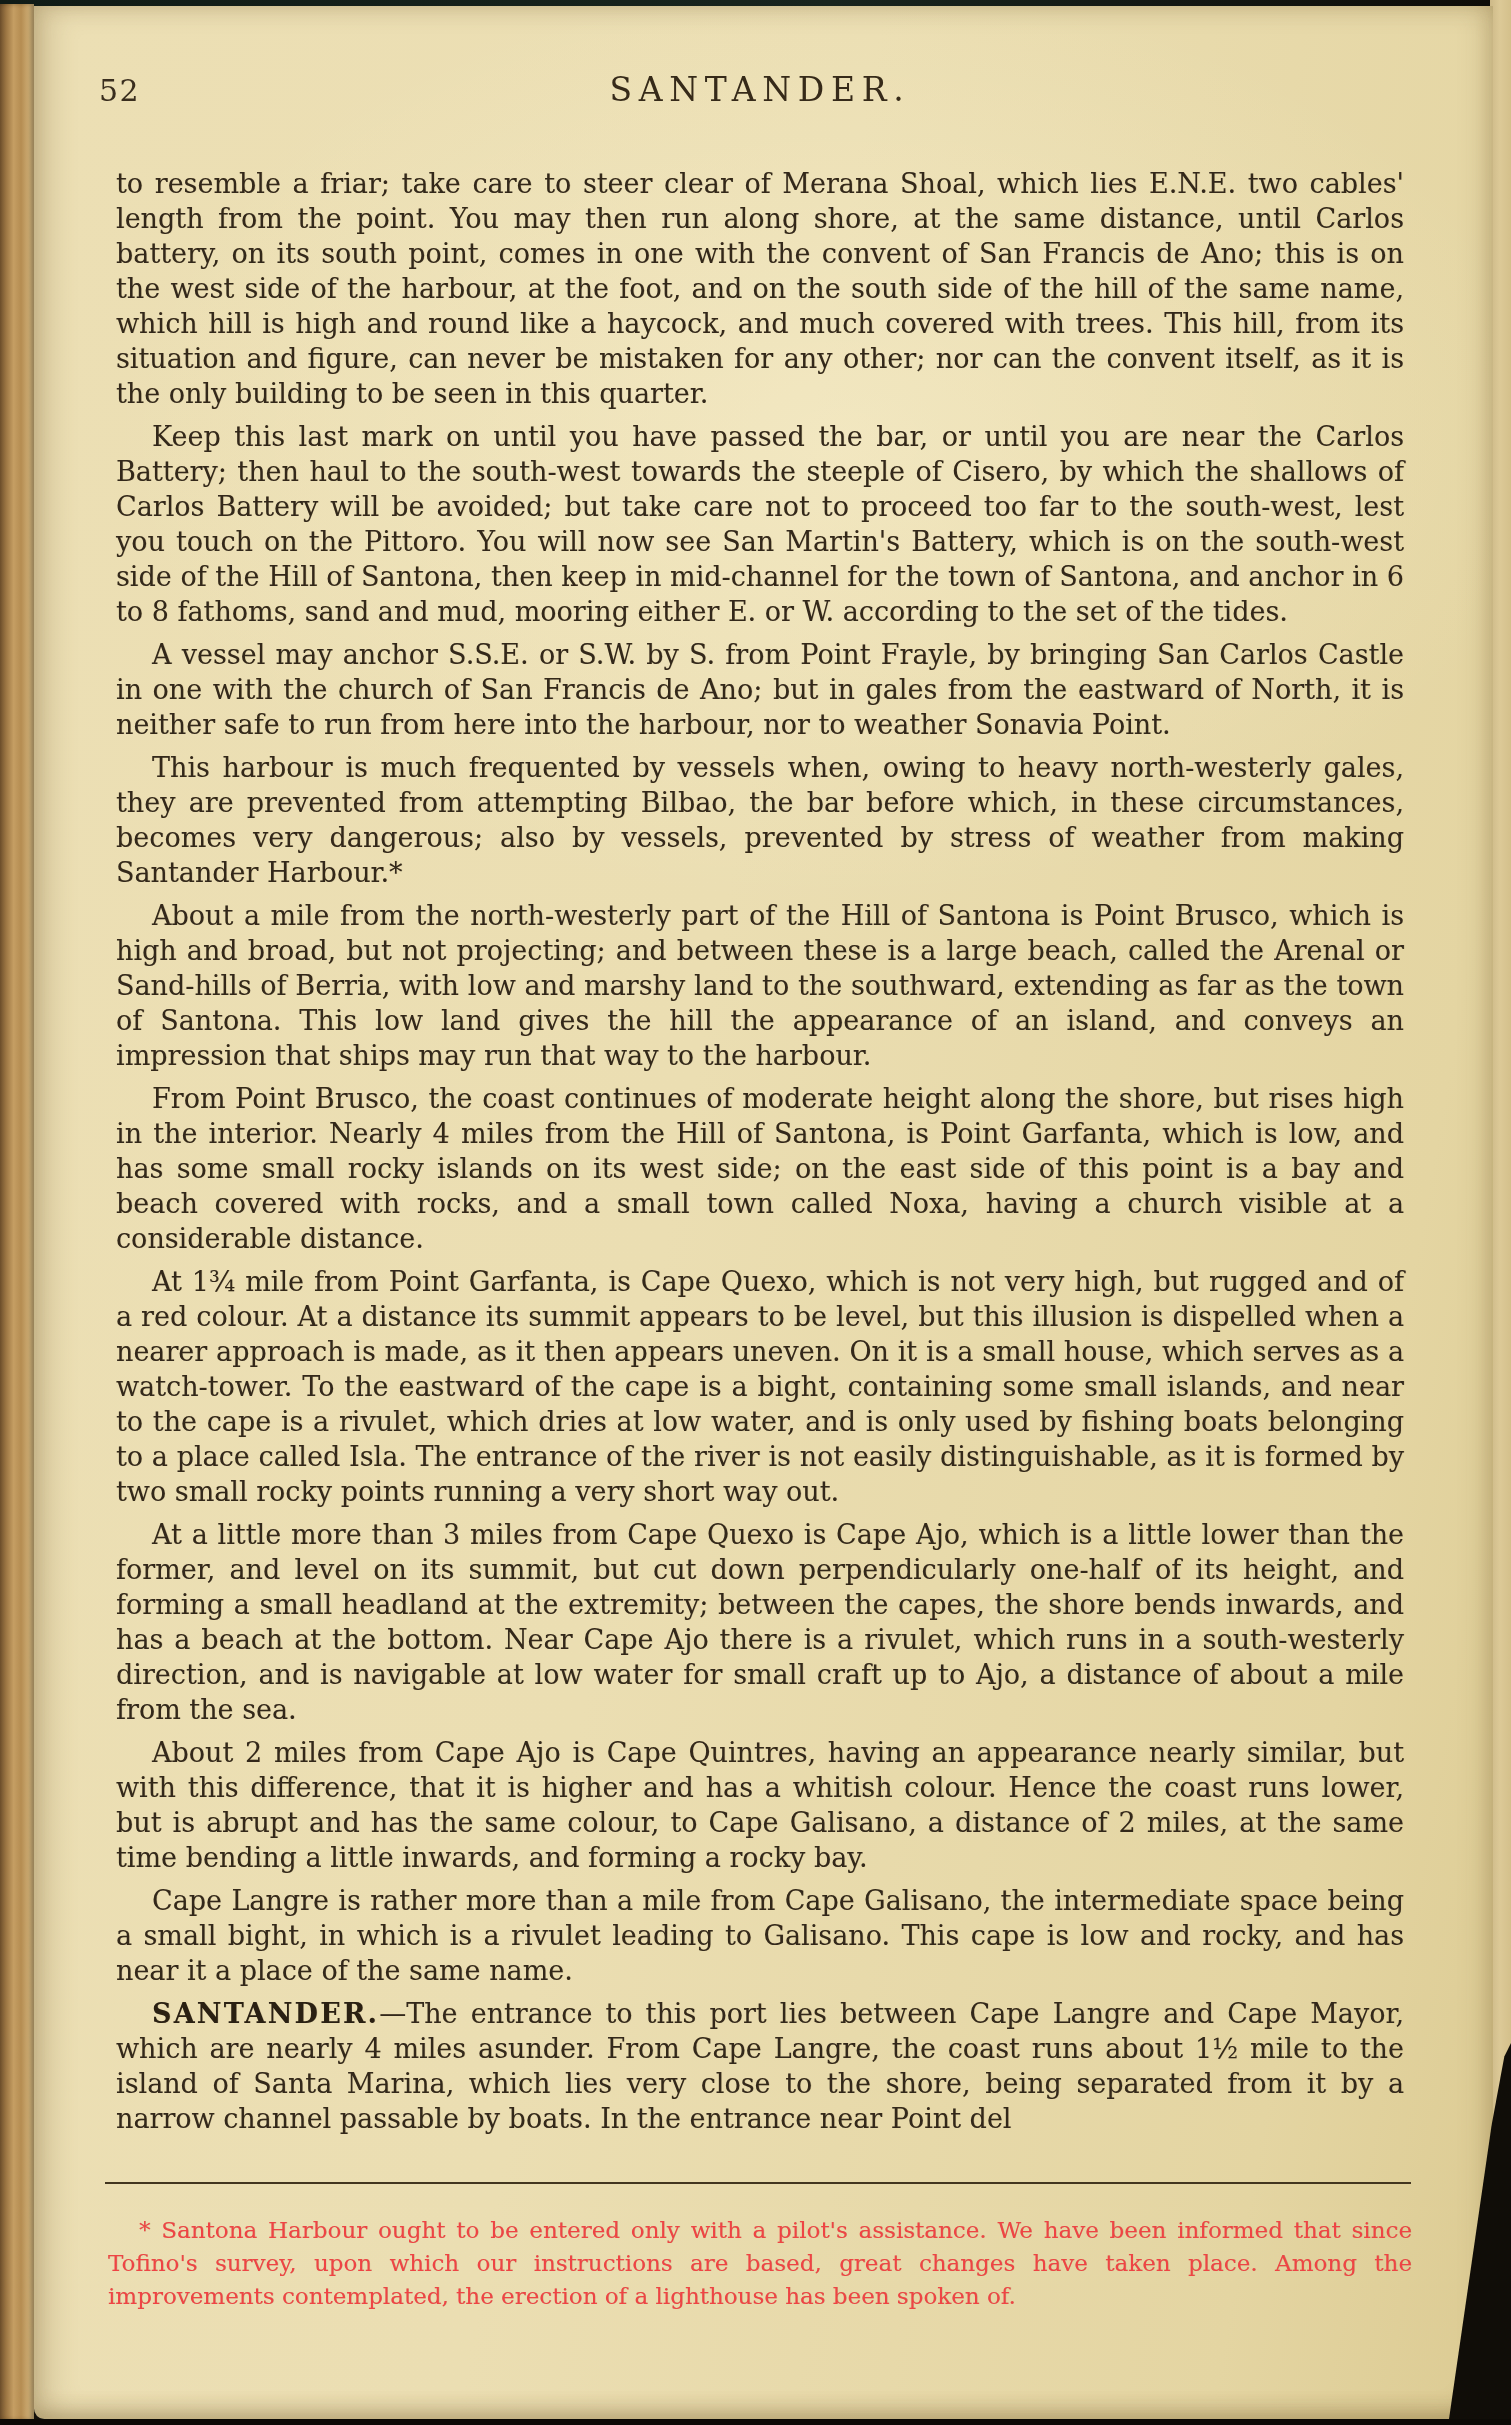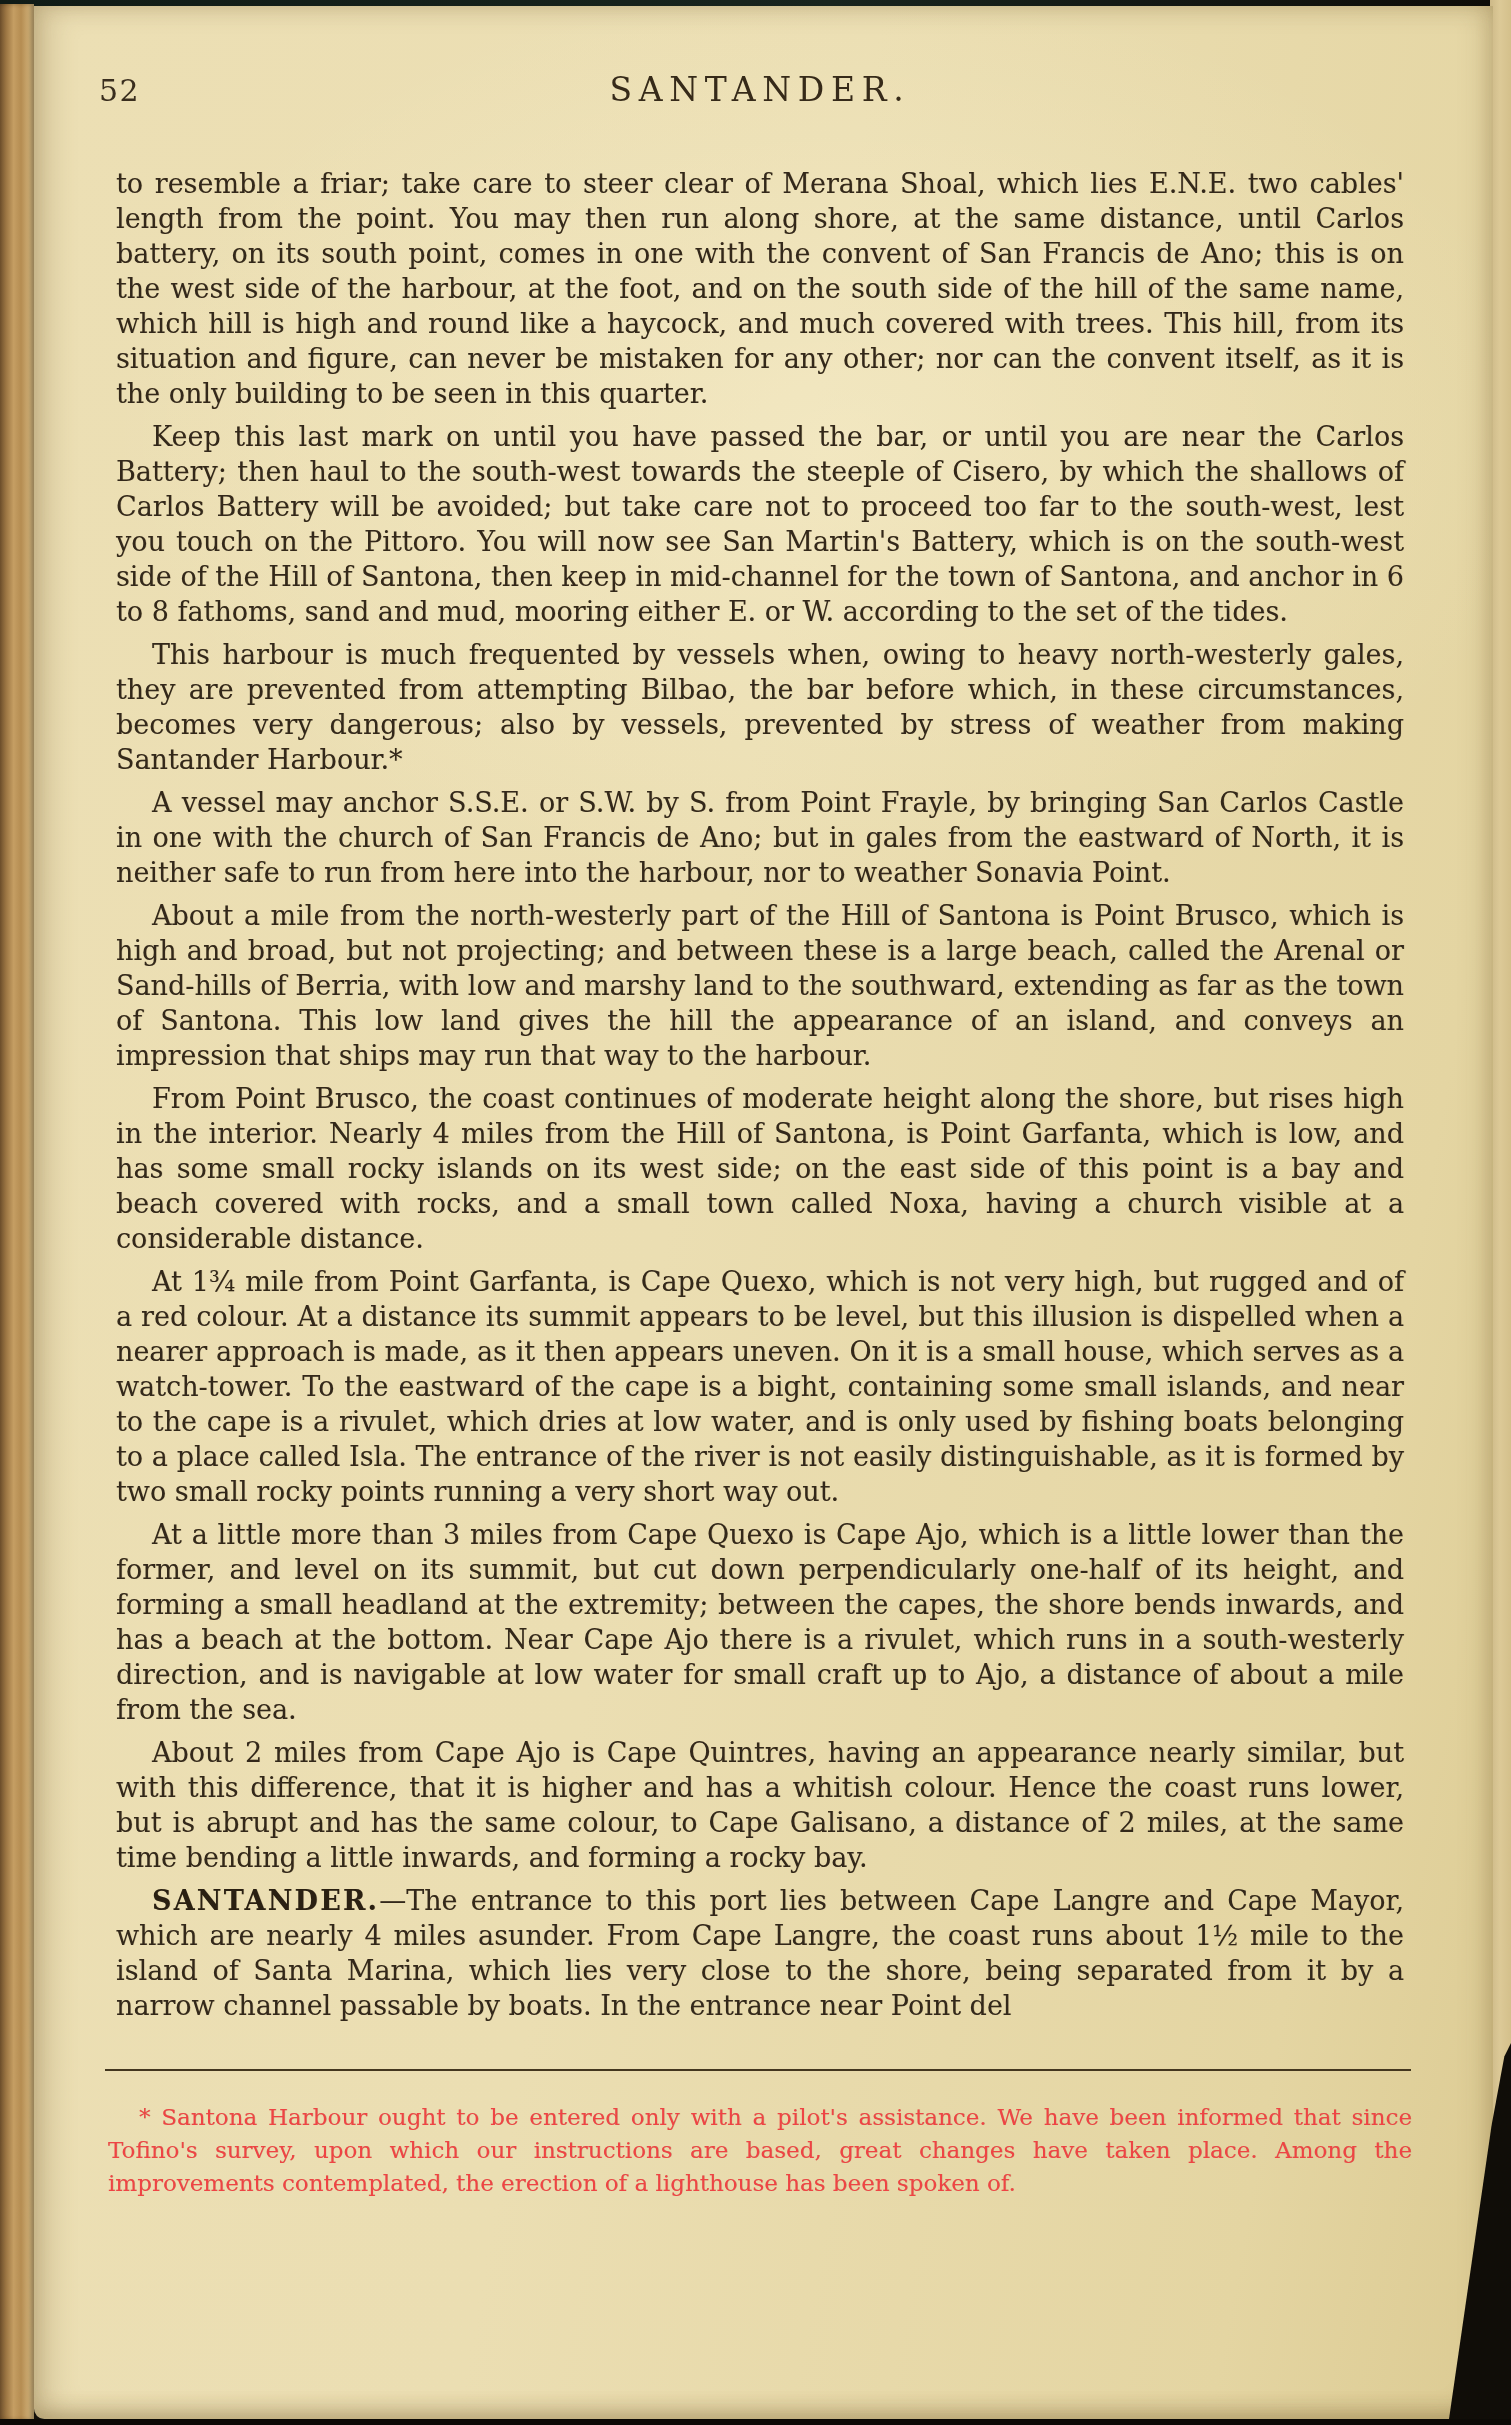--- a/index.html
+++ b/index.html
@@ -87,26 +87,27 @@
 
 <div class="content">
   <div class="running-head">
     <span class="page-number">52</span>
     <div class="running-title">SANTANDER.</div>
   </div>
 
   <div class="body-block">
       <p class="para">to resemble a friar; take care to steer clear of Merana Shoal, which lies E.N.E. two cables' length from the point.  You may then run along shore, at the same distance, until Carlos battery, on its south point, comes in one with the convent of San Francis de Ano; this is on the west side of the harbour, at the foot, and on the south side of the hill of the same name, which hill is high and round like a haycock, and much covered with trees.  This hill, from its situation and figure, can never be mistaken for any other; nor can the convent itself, as it is the only building to be seen in this quarter.</p>
       <p class="para indent">Keep this last mark on until you have passed the bar, or until you are near the Carlos Battery; then haul to the south-west towards the steeple of Cisero, by which the shallows of Carlos Battery will be avoided; but take care not to proceed too far to the south-west, lest you touch on the Pittoro.  You will now see San Martin's Battery, which is on the south-west side of the Hill of Santona, then keep in mid-channel for the town of Santona, and anchor in 6 to 8 fathoms, sand and mud, mooring either E. or W. according to the set of the tides.</p>
+      <p class="para indent">A vessel may anchor S.S.E. or S.W. by S. from Point Frayle, by bringing San Carlos Castle in one with the church of San Francis de Ano; but in gales from the eastward of North, it is neither safe to run from here into the harbour, nor to weather Sonavia Point.</p>
       <p class="para indent">This harbour is much frequented by vessels when, owing to heavy north-westerly gales, they are prevented from attempting Bilbao, the bar before which, in these circumstances, becomes very dangerous; also by vessels, prevented by stress of weather from making Santander Harbour.*</p>
-      <p class="para indent">A vessel may anchor S.S.E. or S.W. by S. from Point Frayle, by bringing San Carlos Castle in one with the church of San Francis de Ano; but in gales from the eastward of North, it is neither safe to run from here into the harbour, nor to weather Sonavia Point.</p>
       <p class="para indent">About a mile from the north-westerly part of the Hill of Santona is Point Brusco, which is high and broad, but not projecting; and between these is a large beach, called the Arenal or Sand-hills of Berria, with low and marshy land to the southward, extending as far as the town of Santona.  This low land gives the hill the appearance of an island, and conveys an impression that ships may run that way to the harbour.</p>
       <p class="para indent">From Point Brusco, the coast continues of moderate height along the shore, but rises high in the interior.  Nearly 4 miles from the Hill of Santona, is Point Garfanta, which is low, and has some small rocky islands on its west side; on the east side of this point is a bay and beach covered with rocks, and a small town called Noxa, having a church visible at a considerable distance.</p>
       <p class="para indent">At 1¾ mile from Point Garfanta, is Cape Quexo, which is not very high, but rugged and of a red colour.  At a distance its summit appears to be level, but this illusion is dispelled when a nearer approach is made, as it then appears uneven.  On it is a small house, which serves as a watch-tower.  To the eastward of the cape is a bight, containing some small islands, and near to the cape is a rivulet, which dries at low water, and is only used by fishing boats belonging to a place called Isla.  The entrance of the river is not easily distinguishable, as it is formed by two small rocky points running a very short way out.</p>
       <p class="para indent">At a little more than 3 miles from Cape Quexo is Cape Ajo, which is a little lower than the former, and level on its summit, but cut down perpendicularly one-half of its height, and forming a small headland at the extremity; between the capes, the shore bends inwards, and has a beach at the bottom.  Near Cape Ajo there is a rivulet, which runs in a south-westerly direction, and is navigable at low water for small craft up to Ajo, a distance of about a mile from the sea.</p>
       <p class="para indent">About 2 miles from Cape Ajo is Cape Quintres, having an appearance nearly similar, but with this difference, that it is higher and has a whitish colour.  Hence the coast runs lower, but is abrupt and has the same colour, to Cape Galisano, a distance of 2 miles, at the same time bending a little inwards, and forming a rocky bay.</p>
+      <p class="para indent">Cape Langre is rather more than a mile from Cape Galisano, the intermediate space being a small bight, in which is a rivulet leading to Galisano.  This cape is low and rocky, and has near it a place of the same name.</p>
       <p class="para indent"><span class="lead">SANTANDER.</span>—The entrance to this port lies between Cape Langre and Cape Mayor, which are nearly 4 miles asunder.  From Cape Langre, the coast runs about 1½ mile to the island of Santa Marina, which lies very close to the shore, being separated from it by a narrow channel passable by boats.  In the entrance near Point del</p>
     </div>
 
   <div class="footnote-rule"></div>
   <p class="footnote"><span>*</span> <span>Santona Harbour ought to be entered only with a pilot's assistance.  We have been informed that since Tofino's survey, upon which our instructions are based, great changes have taken place.  Among the improvements contemplated, the erection of a lighthouse has been spoken of.</span></p>
 </div>
 
 
 </body></html>

